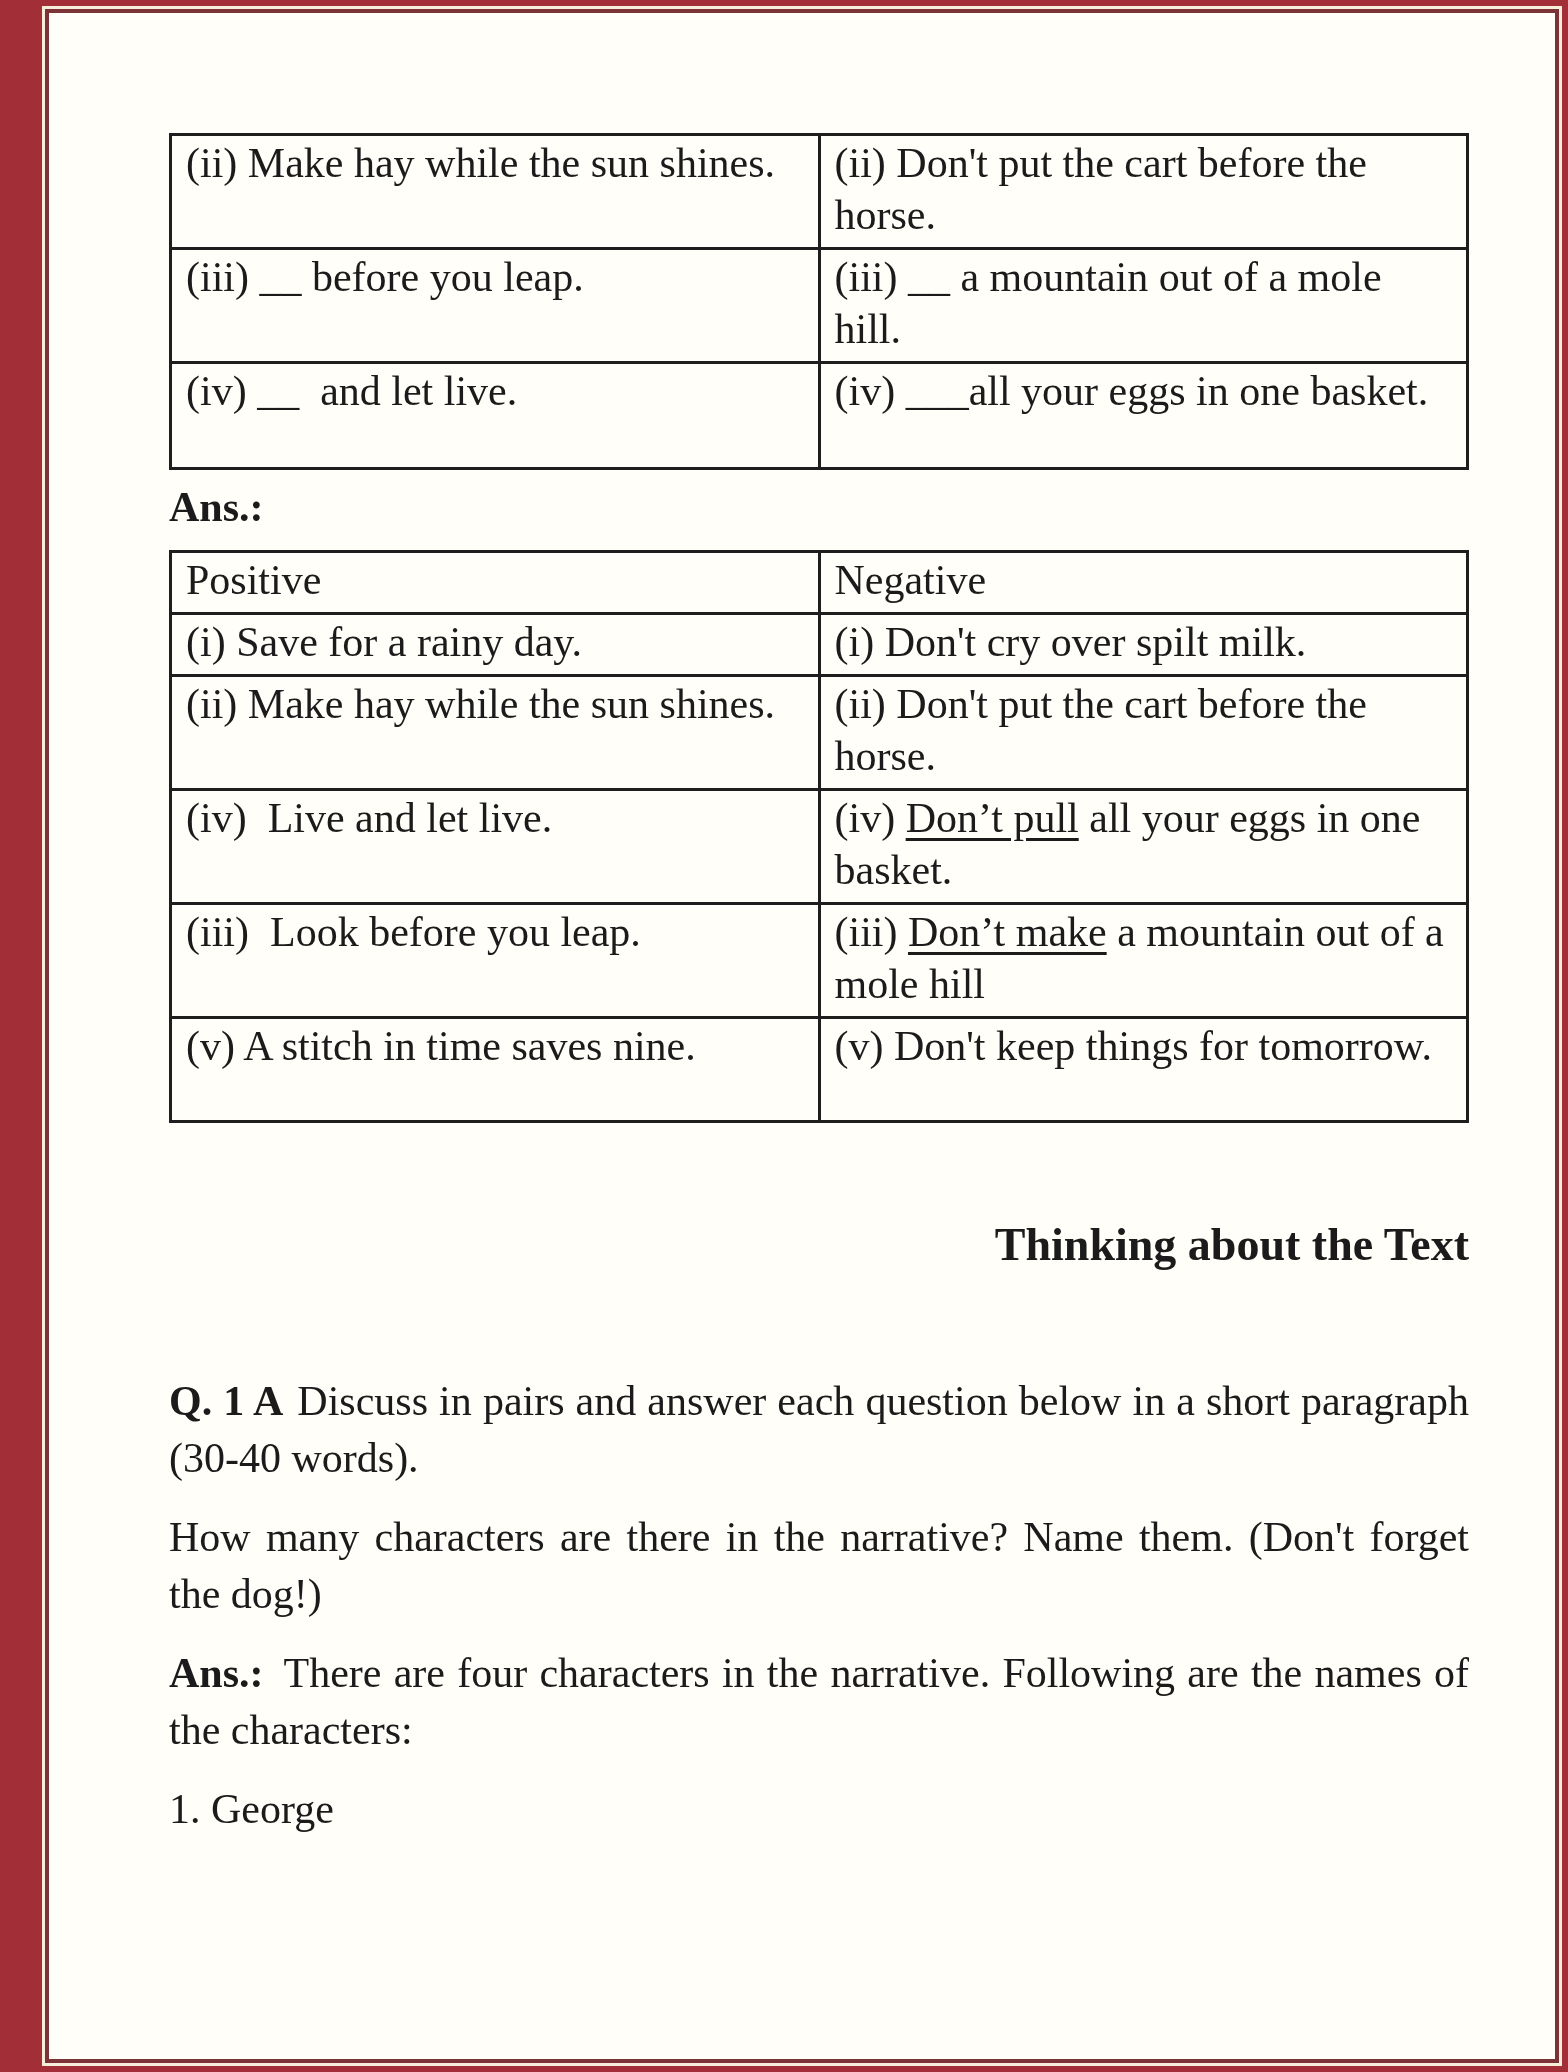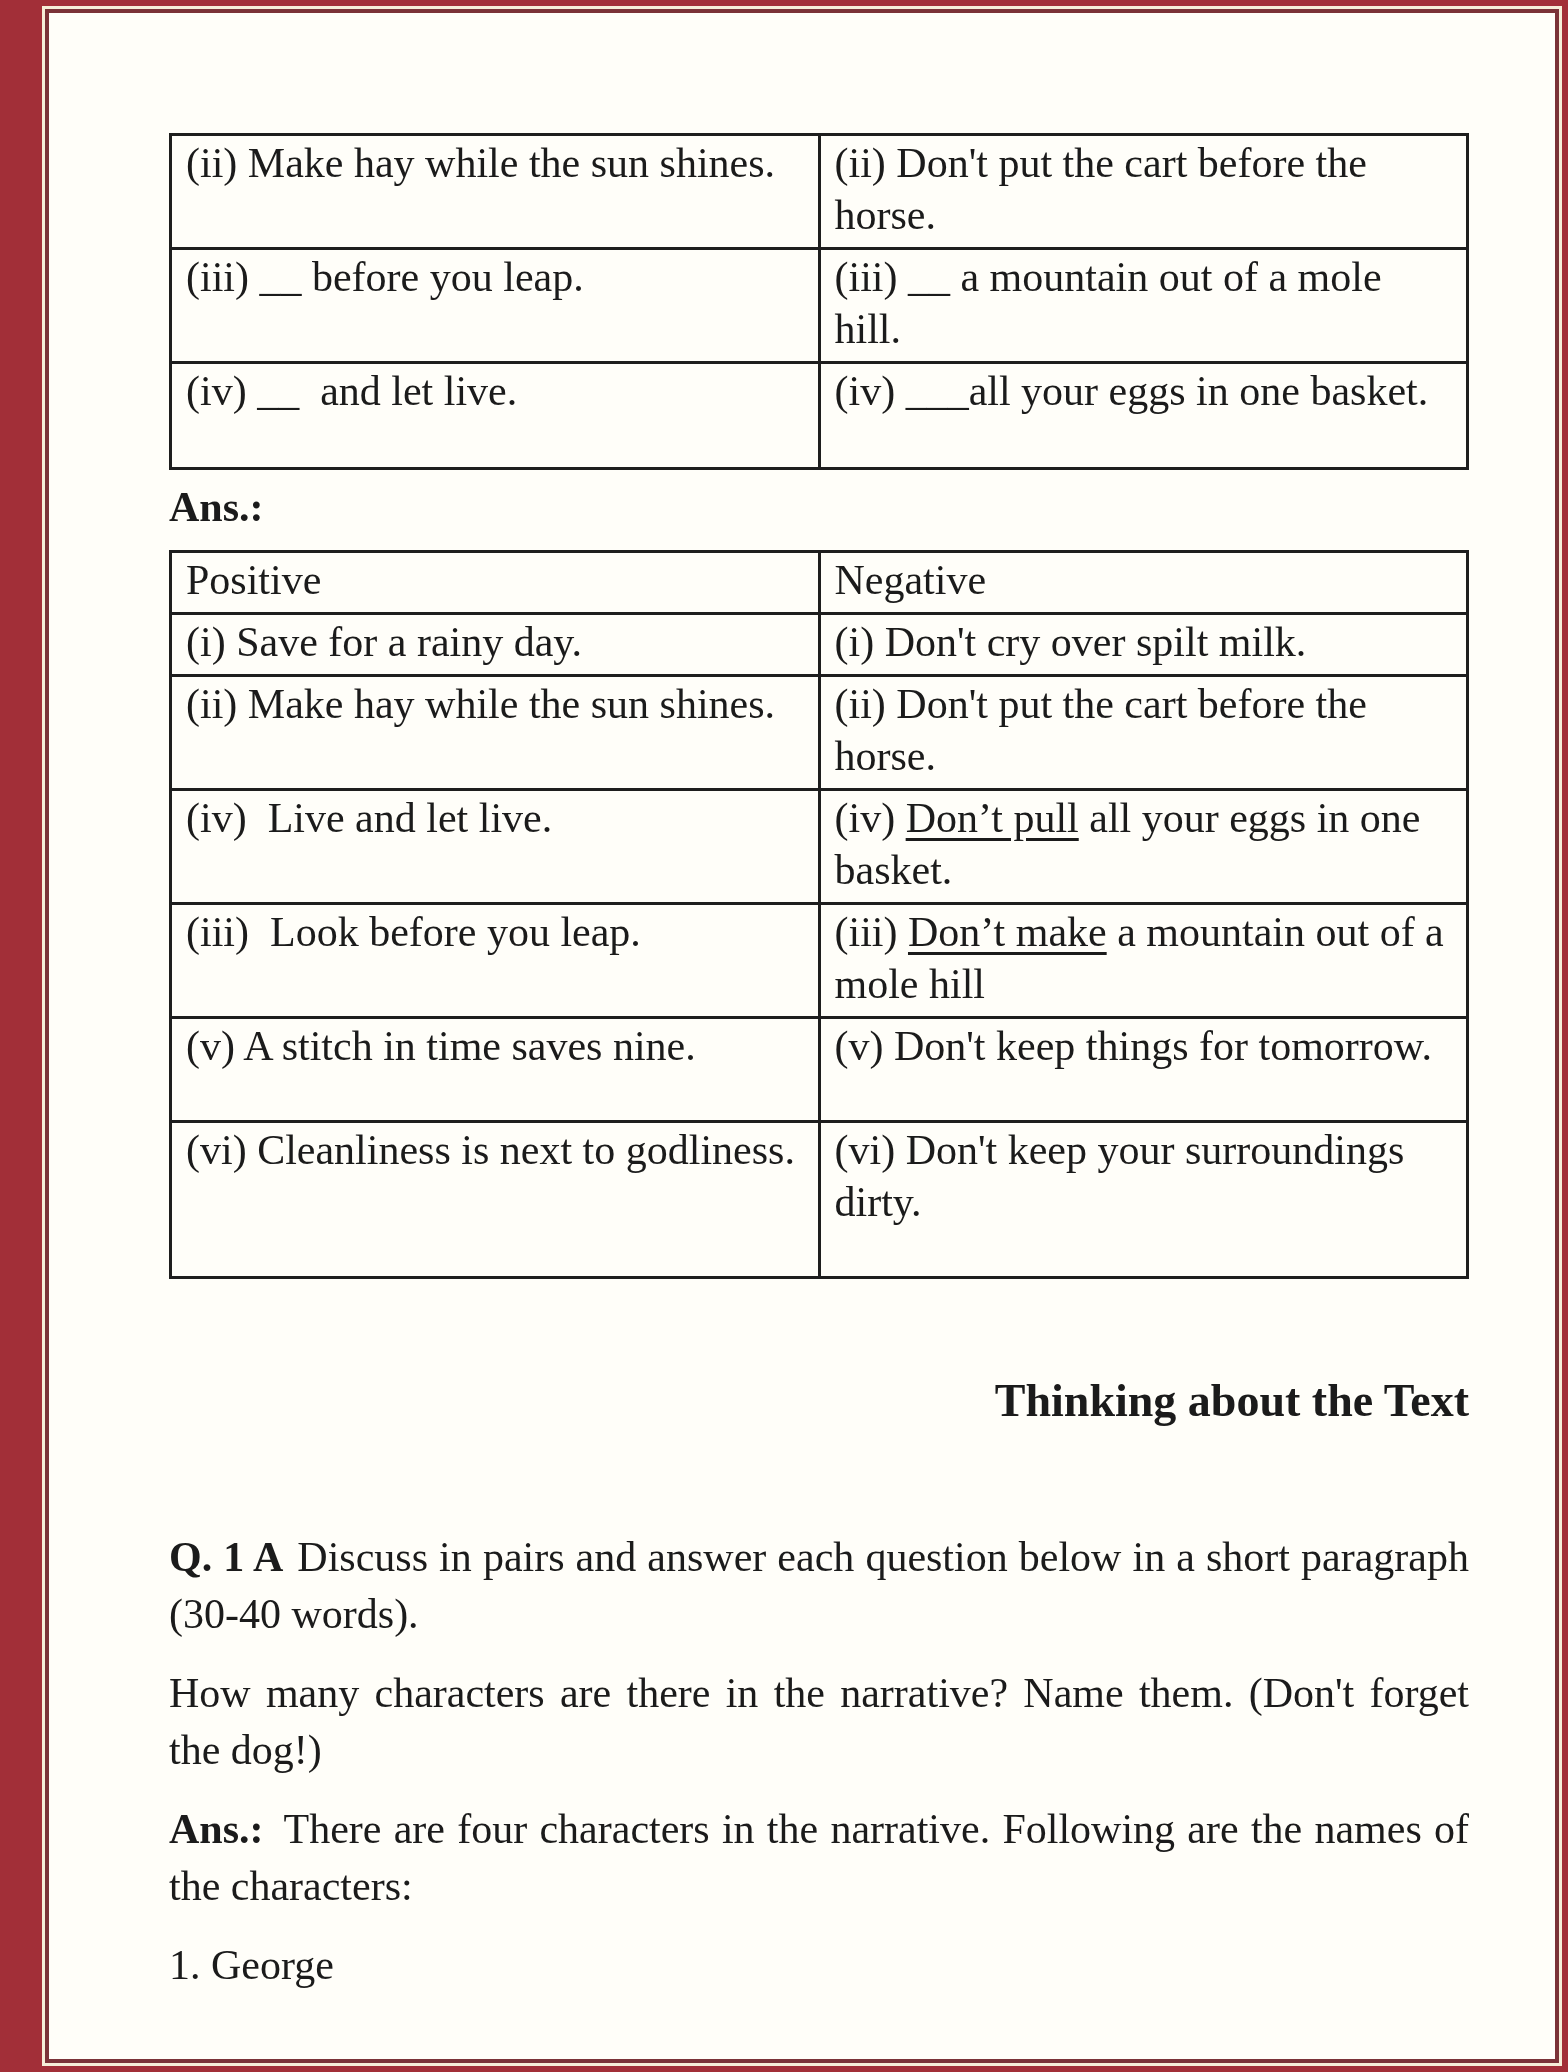--- a/index.html
+++ b/index.html
@@ -125,24 +125,20 @@
             <td><span>(iv) </span><span class="u">Don’t pull</span><span> all your eggs in one basket.</span></td>
           </tr>
           <tr>
             <td>(iii)&nbsp; Look before you leap.</td>
             <td><span>(iii) </span><span class="u">Don’t make</span><span> a mountain out of a mole hill</span></td>
           </tr>
           <tr>
             <td>(v) A stitch in time saves nine.</td>
             <td>(v) Don't keep things for tomorrow.</td>
           </tr>
-          <tr>
-            <td>(vi) Cleanliness is next to godliness.</td>
-            <td>(vi) Don't keep your surroundings dirty.</td>
-          </tr>
         </tbody>
     </table>
 
     <h1 class="section">Thinking about the Text</h1>
 
     <p class="body q">
       <span class="blabel">Q. 1 A</span><span>Discuss in pairs and answer each question below in a short paragraph (30-40 words).</span>
     </p>
 
     <p class="body">How many characters are there in the narrative? Name them. (Don't forget the dog!)</p>

